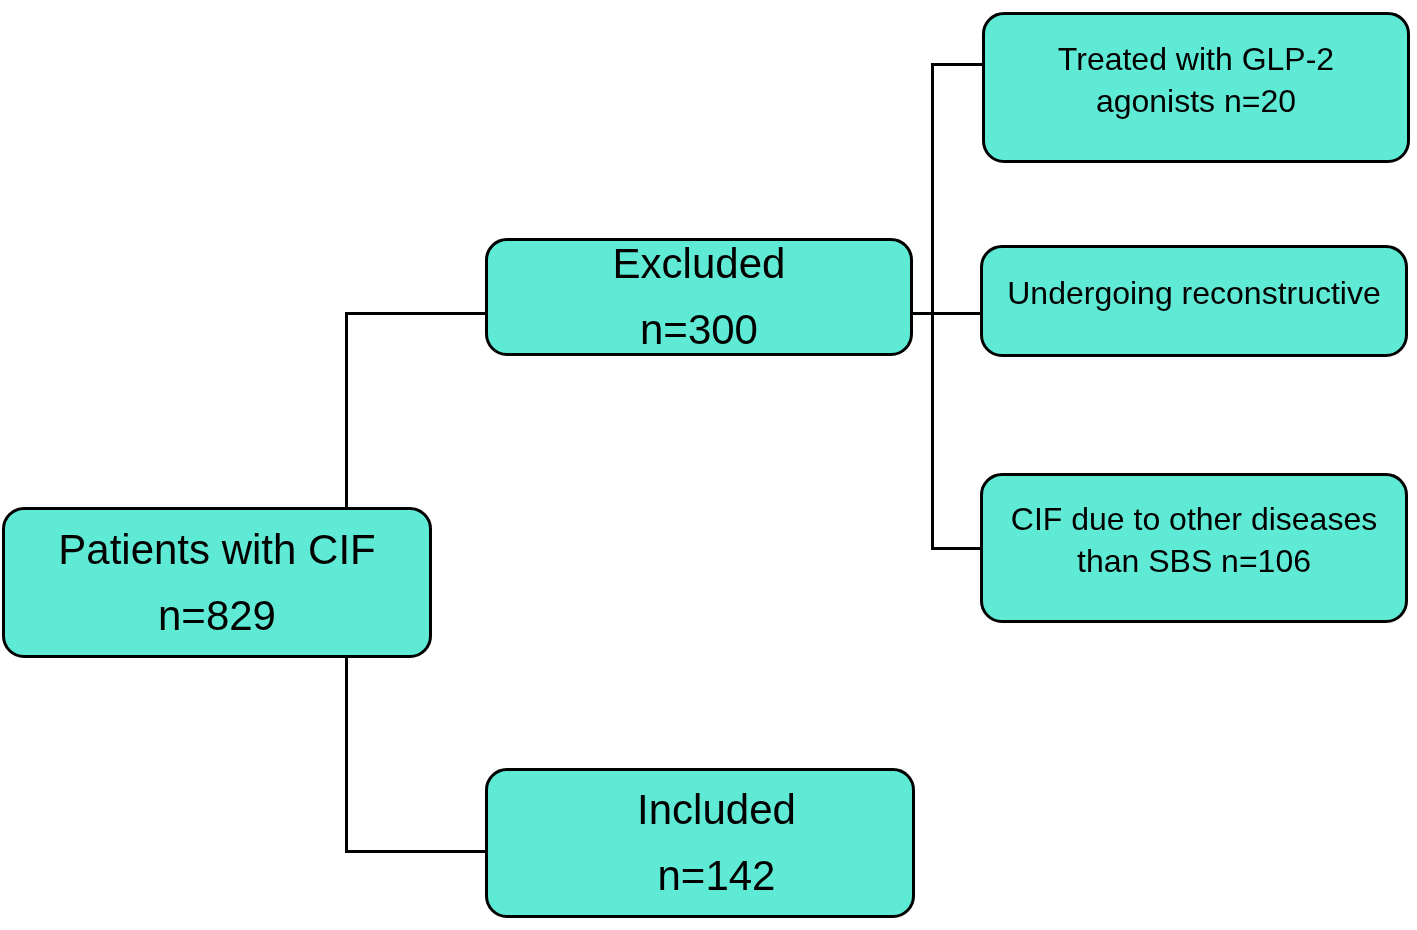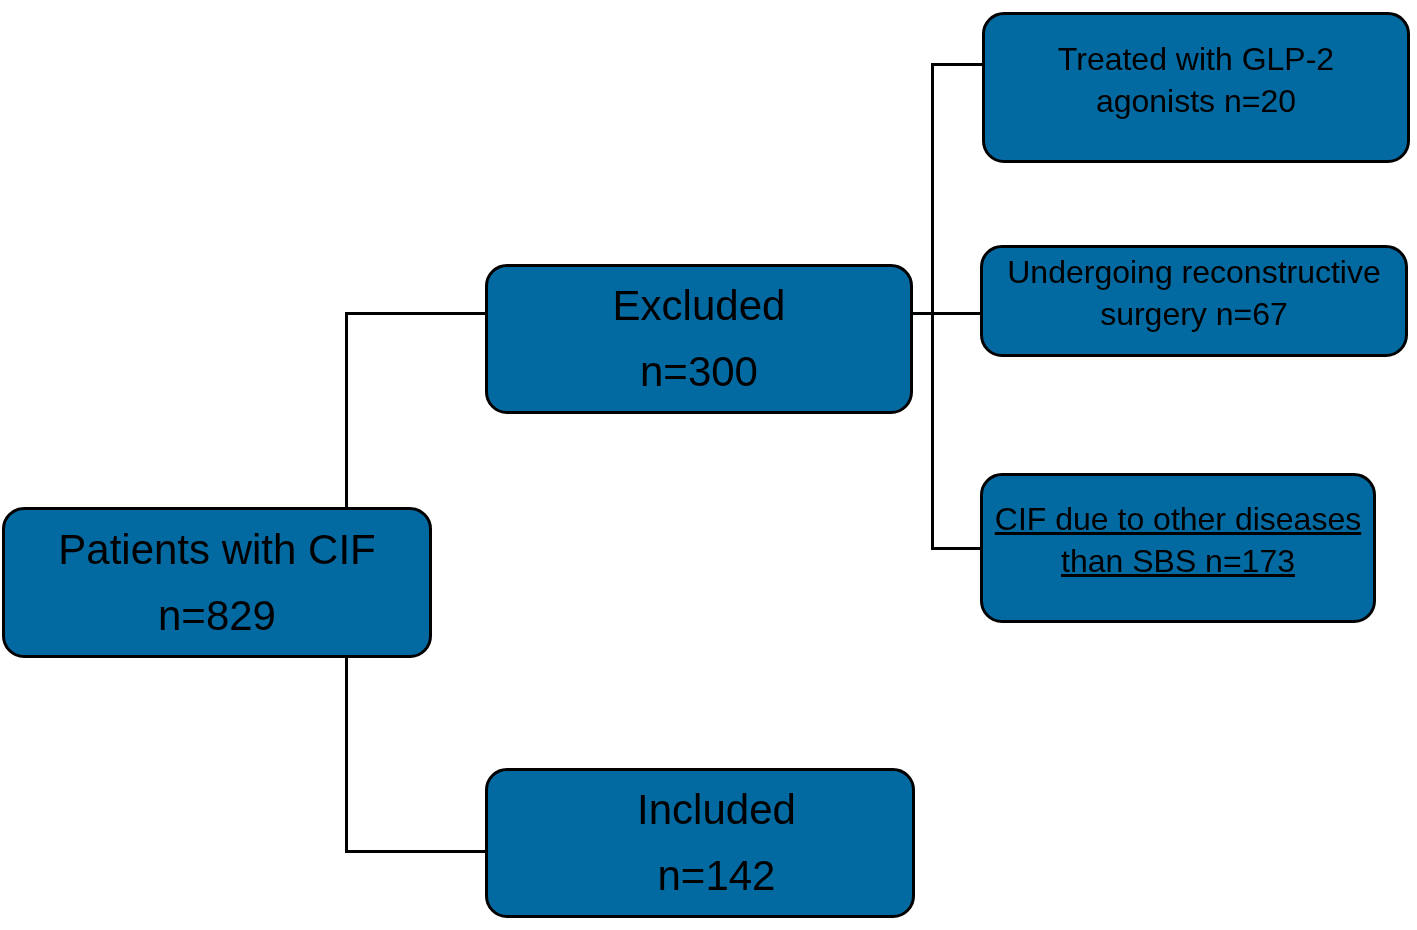--- a/index.html
+++ b/index.html
@@ -14,21 +14,21 @@
     background: #ffffff;
     font-family: "Liberation Sans", sans-serif;
     color: #000000;
     overflow: hidden;
   }
   .box {
     position: absolute;
     box-sizing: border-box;
     border: 3px solid #000000;
     border-radius: 22px;
-    background: #0369a1;
+    background: #5eead4;
     display: flex;
     flex-direction: column;
     align-items: center;
     justify-content: center;
     text-align: center;
   }
   .box.main {
     font-size: 42px;
     line-height: 42px;
     gap: 24px;
@@ -37,25 +37,25 @@
     font-size: 32px;
     line-height: 42px;
     padding-bottom: 16px;
   }
   .line {
     position: absolute;
     background: #000000;
   }
   
   #node-patients { left: 2px;   top: 507px; width: 430px; height: 151px; }
-  #node-excluded { left: 485px; top: 238px; width: 428px; height: 150px; margin-top: 26px; }
+  #node-excluded { left: 485px; top: 238px; width: 428px; height: 118px; }
   #node-included { left: 485px; top: 768px; width: 430px; height: 150px; padding-left: 33px; }
   #node-glp2     { left: 982px; top: 12px;  width: 428px; height: 151px; }
   #node-surgery  { left: 980px; top: 245px; width: 428px; height: 112px; }
-  #node-other    { left: 980px; top: 473px; width: 396px; height: 150px; text-decoration: underline; }
+  #node-other    { left: 980px; top: 473px; width: 428px; height: 150px; }
   
   #conn-excluded-v { left: 345px; top: 312px; width: 3px;   height: 195px; }
   #conn-excluded-h { left: 345px; top: 312px; width: 140px; height: 3px; }
   #conn-included-v { left: 345px; top: 657px; width: 3px;   height: 196px; }
   #conn-included-h { left: 345px; top: 850px; width: 140px; height: 3px; }
   #conn-trunk-v    { left: 931px; top: 63px;  width: 3px;   height: 487px; }
   #conn-glp2-h     { left: 931px; top: 63px;  width: 51px;  height: 3px; }
   #conn-surgery-h  { left: 913px; top: 312px; width: 67px;  height: 3px; }
   #conn-other-h    { left: 931px; top: 547px; width: 49px;  height: 3px; }
 </style>
@@ -88,21 +88,20 @@
     <div>n=142</div>
   </div>
 
   <div class="box sub" id="node-glp2">
     <div>Treated with GLP-2</div>
     <div>agonists n=20</div>
   </div>
 
   <div class="box sub" id="node-surgery">
     <div>Undergoing reconstructive</div>
-    <div>surgery n=67</div>
   </div>
 
   <div class="box sub" id="node-other">
     <div>CIF due to other diseases</div>
-    <div>than SBS n=173</div>
+    <div>than SBS n=106</div>
   </div>
 
 </div>
 
 </body></html>

